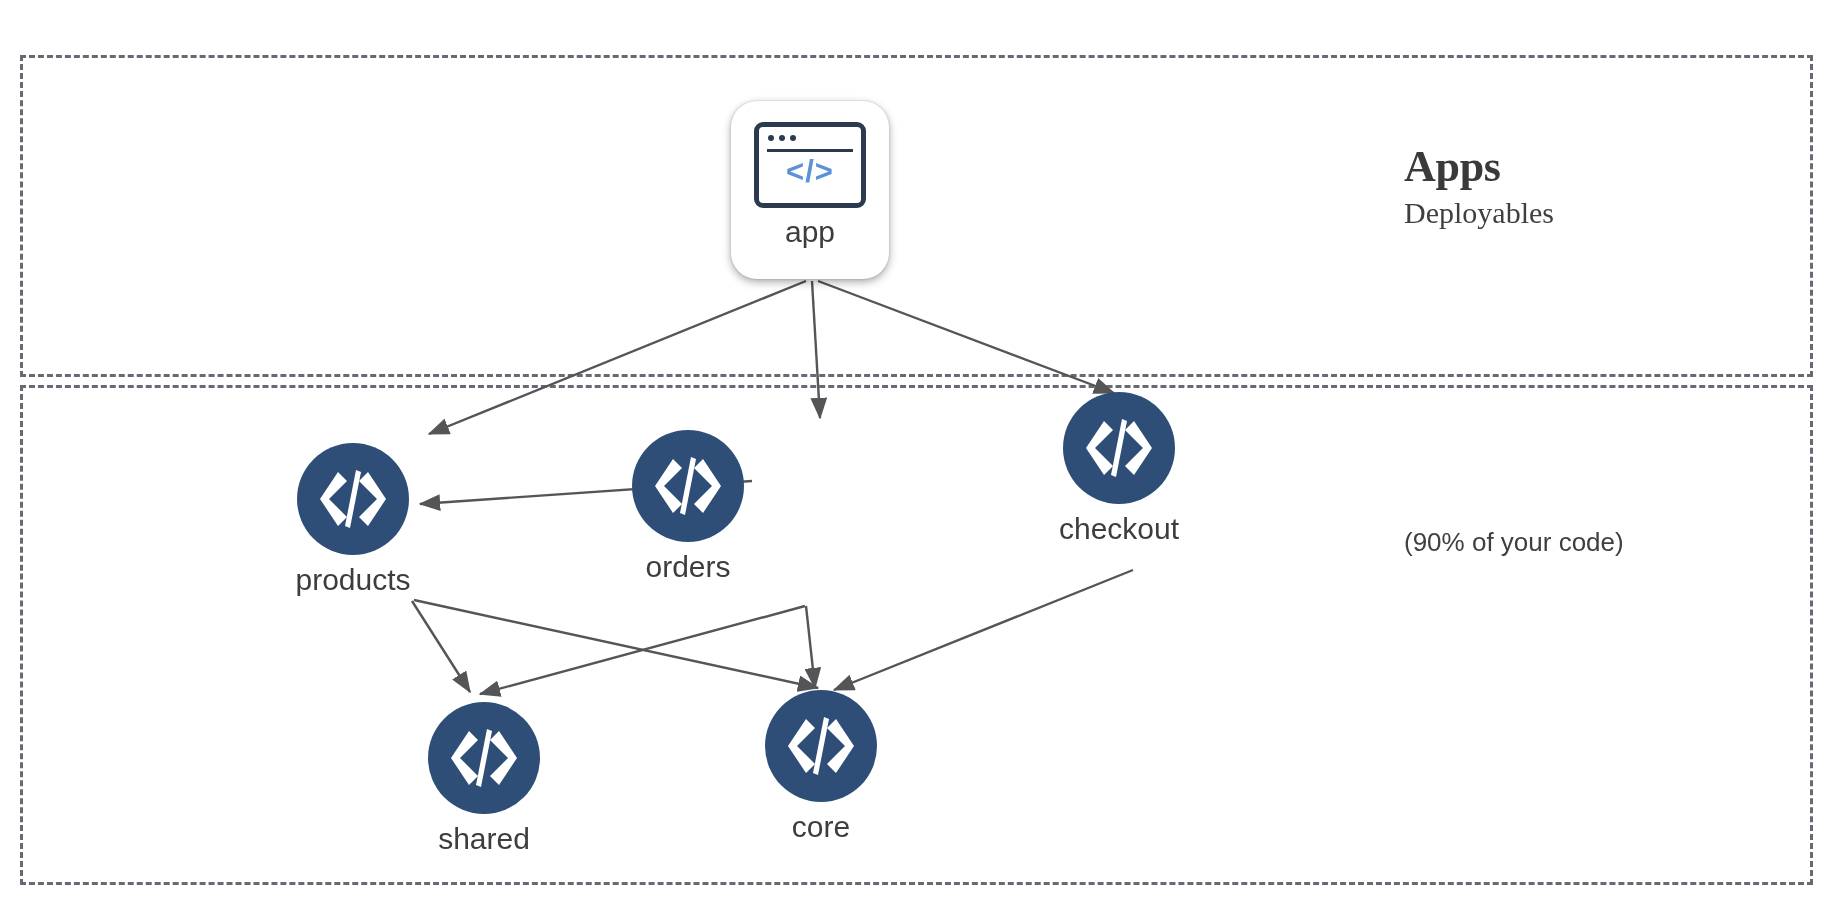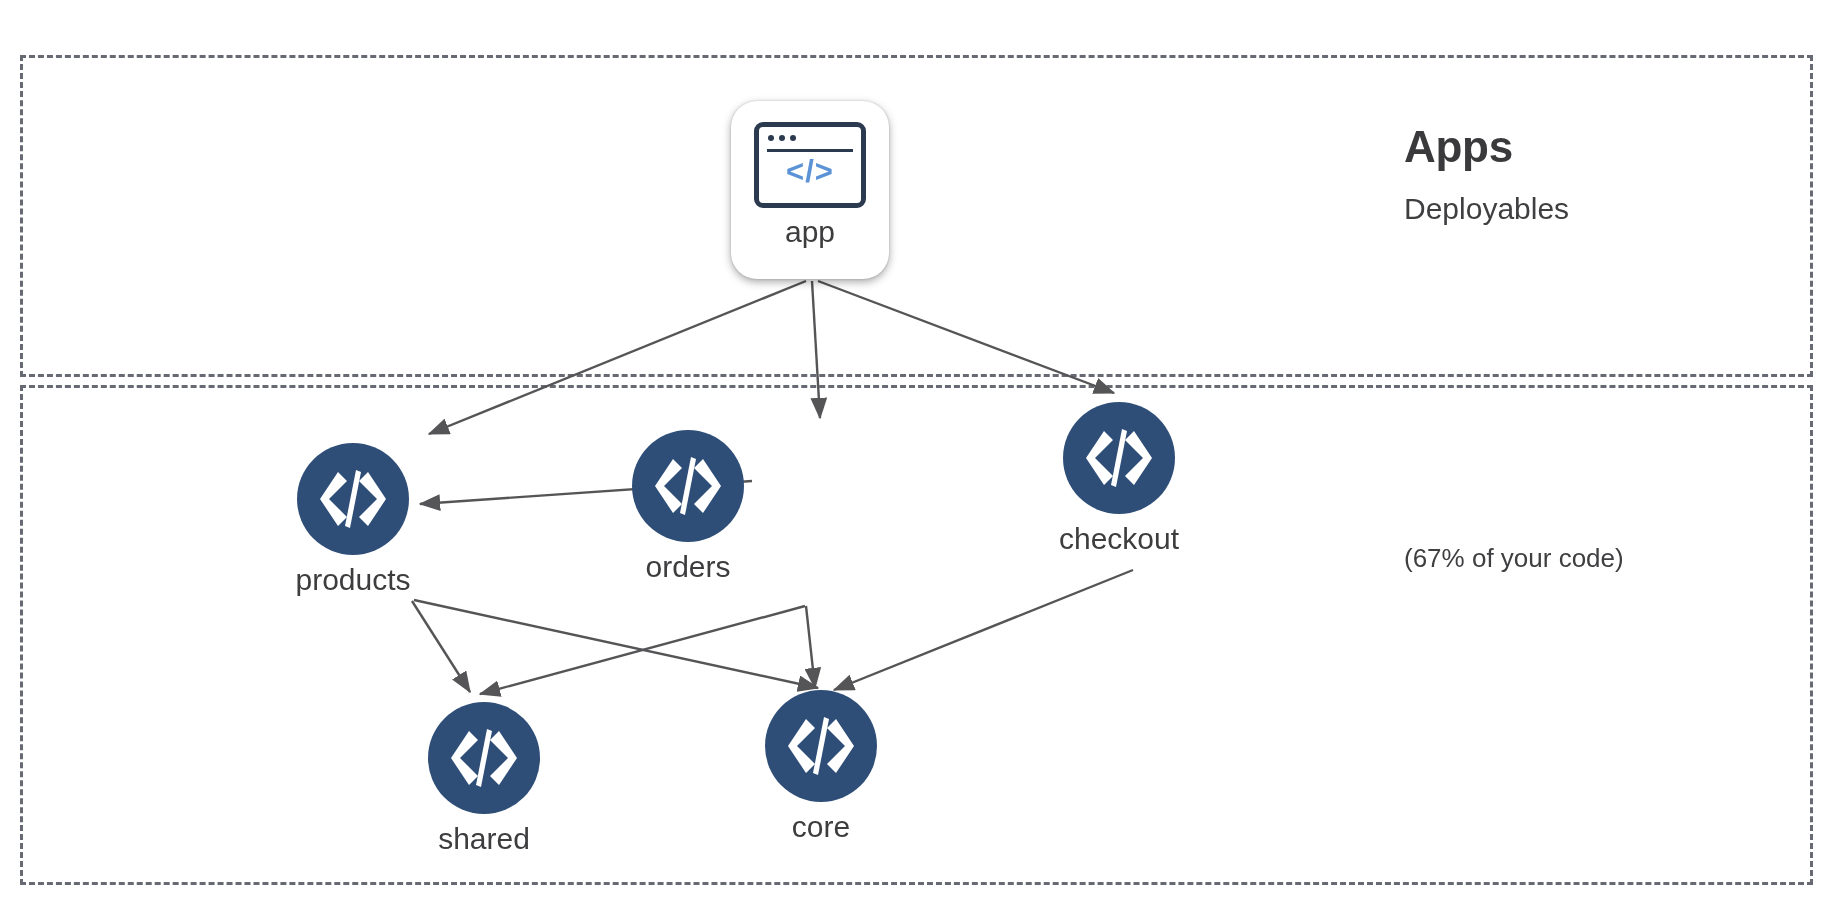--- a/index.html
+++ b/index.html
@@ -56,27 +56,28 @@
     line-height: 1.05;
     letter-spacing: -0.3px;
     color: #3a3a3c;
     white-space: nowrap;
   }
   .zone-caption .zc-sub {
     font-size: 30px;
     font-weight: 400;
     line-height: 1.25;
     color: #3f3f42;
-    margin-top: 20px;
+    margin-top: 4px;
     white-space: nowrap;
     text-align: center;
   }
   #caption-apps {
     left: 1404px;
-    top: 124px;
+    top: 144px;
+    font-family: Liberation Serif, serif;
   }
   #caption-libs {
     left: 1404px;
     top: 522px;
   }
   #caption-libs .zc-sub {
     font-size: 26px;
   }
 
   
@@ -180,21 +181,21 @@
   .lib-label {
     margin-top: 8px;
     font-size: 30px;
     color: #3d3d3f;
     line-height: 1.1;
     white-space: nowrap;
   }
 
   #node-products { left: 297px; top: 443px; width: 112px; }
   #node-orders   { left: 632px; top: 430px; width: 112px; }
-  #node-checkout { left: 1063px; top: 402px; width: 112px; }
+  #node-checkout { left: 1063px; top: 392px; width: 112px; }
   #node-shared   { left: 428px; top: 702px; width: 112px; }
   #node-core     { left: 765px; top: 690px; width: 112px; }
 
   #node-products .lib-label,
   #node-orders .lib-label,
   #node-checkout .lib-label,
   #node-shared .lib-label,
   #node-core .lib-label { text-align: center; }
 </style>
 </head>
@@ -204,21 +205,21 @@
 
   <div class="zone" id="zone-apps"></div>
   <div class="zone" id="zone-libs"></div>
 
   <div class="zone-caption" id="caption-apps">
     <div class="zc-title">Apps</div>
     <div class="zc-sub">Deployables</div>
   </div>
 
   <div class="zone-caption" id="caption-libs">
-    <div class="zc-sub">(67% of your code)</div>
+    <div class="zc-sub">(90% of your code)</div>
   </div>
 
   <svg id="edges" viewBox="0 0 1838 920" width="1838" height="920" xmlns="http://www.w3.org/2000/svg">
     <defs>
       <marker id="arrowhead" markerWidth="9" markerHeight="7" refX="8.4" refY="3.5" orient="auto" markerUnits="strokeWidth">
         <path d="M0,0 L9,3.5 L0,7 Z" fill="#555558"></path>
       </marker>
     </defs>
     <g stroke="#555558" stroke-width="2.4" fill="none" marker-end="url(#arrowhead)">
 

